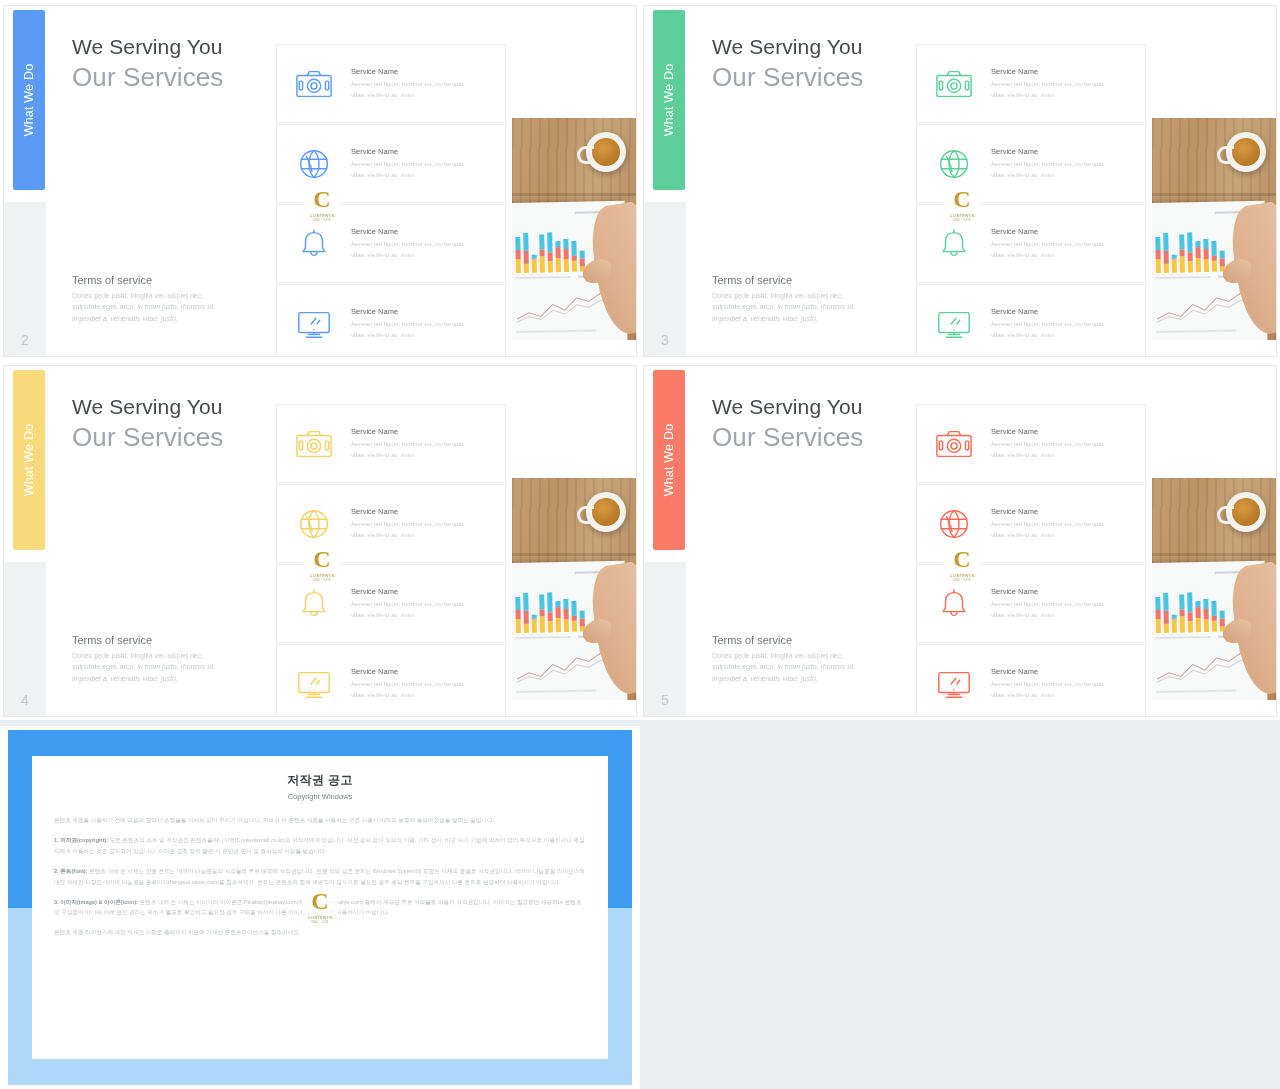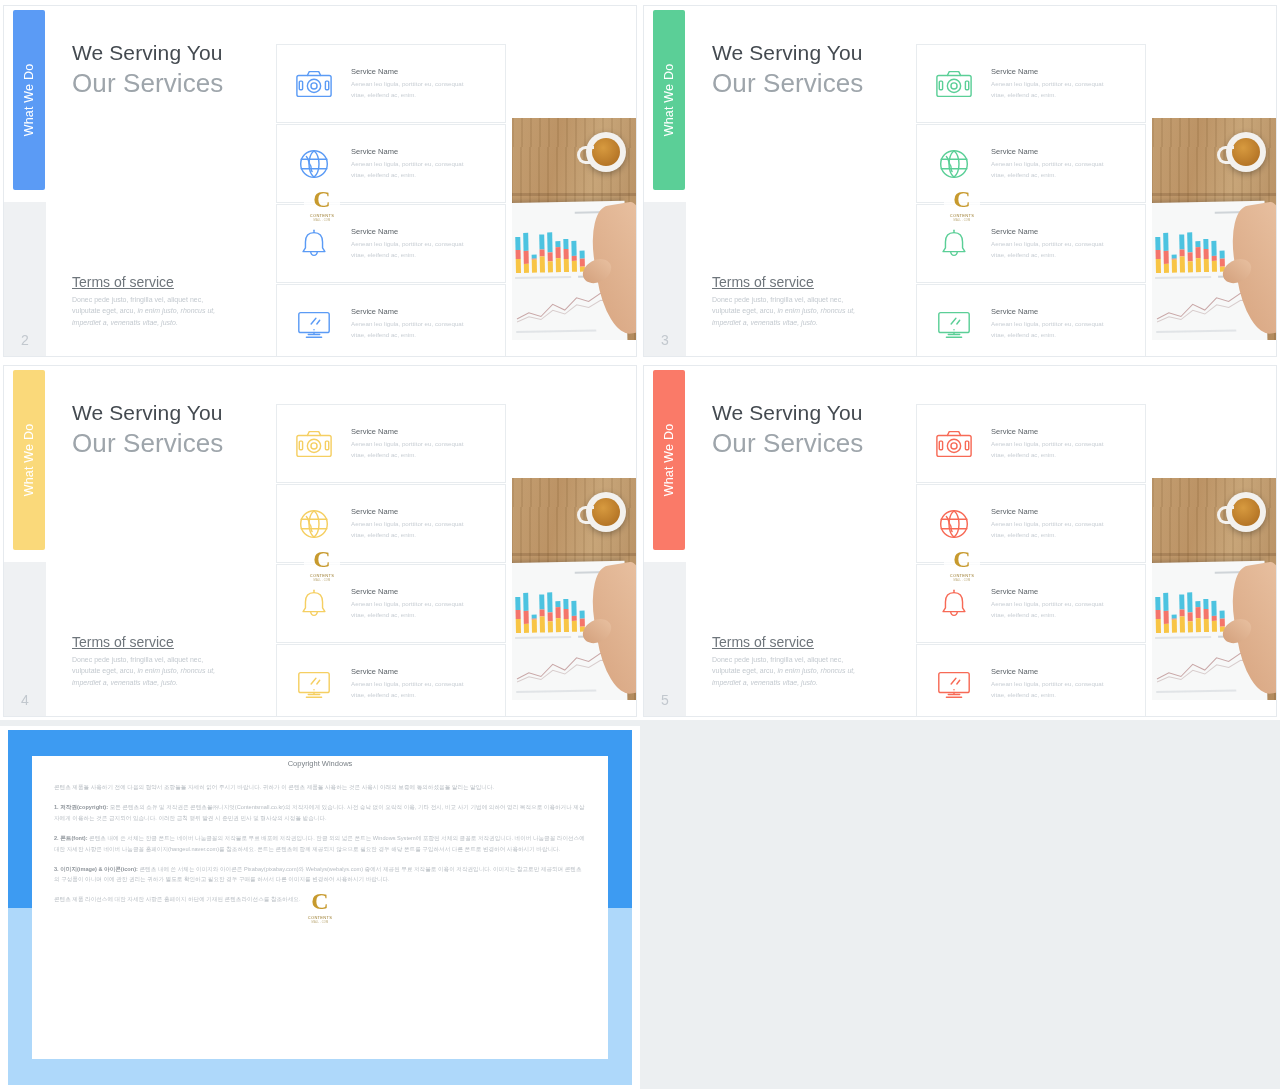--- a/index.html
+++ b/index.html
@@ -55,27 +55,27 @@
     font-size: 12.5px;
     letter-spacing: .2px;
   }
   .slide-num {
     position: absolute; left: 0; bottom: 8px;
     width: 42px; text-align: center;
     color: #c2c8ce; font-size: 14px;
   }
 
   
-  .headline { position: absolute; left: 68px; top: 34px; }
+  .headline { position: absolute; left: 68px; top: 28px; }
   .headline .l1 { font-size: 21px; color: #444a50; line-height: 1.25; letter-spacing: .1px; }
   .headline .l2 { font-size: 26px; color: #9ea5ab; line-height: 1.3; letter-spacing: .1px; margin-top: 1px; }
 
   
   .terms { position: absolute; left: 68px; top: 268px; width: 190px; }
-  .terms .t-title { font-size: 14px; color: #6e757b; margin-bottom: 4px; text-decoration: underline; }
+  .terms .t-title { font-size: 11px; color: #6e757b; margin-bottom: 4px; }
   .terms .t-body { font-size: 7px; color: #c3c9cf; line-height: 1.62; font-style: italic; }
   .terms .t-body .up { font-style: normal; }
 
   
   .cards {
     position: absolute; left: 272px; top: 38px;
     width: 230px;
   }
   .card {
     position: relative;
@@ -804,20 +804,21 @@
         <div class="cw1">CONTENTS</div>
         <div class="cw2">MALL  .  COM</div>
       </div>
     </div>
   </div>
 
   <div class="copy-slide">
     <div class="copy-frame-top"></div>
     <div class="copy-frame-bot"></div>
     <div class="copy-paper">
+      <div class="copy-title">저작권 공고</div>
       <div class="copy-sub">Copyright Windows</div>
       <div class="copy-body">
         <p>콘텐츠 제품을 사용하기 전에 다음의 협약서 조항들을 자세히 읽어 주시기 바랍니다. 귀하가 이 콘텐츠 제품을 사용하는 것은 사용시 아래의 보증에 동의하셨음을 알리는 말입니다.</p>
         <p><b>1. 저작권(copyright):</b><span> 모든 콘텐츠의 소유 및 저작권은 콘텐츠몰㈜니지엇(Contentsmall.co.kr)의 저작자에게 있습니다. 사전 승낙 없이 오락적 이용, 기타 전시, 비교 사기 기법에 의하여 영리 목적으로 이용하거나 제삼자에게 이용하는 것은 금지되어 있습니다. 이러한 금칙 행위 발견 시 준민권 민사 및 형사상의 시정을 받습니다.</span></p>
         <p><b>2. 폰트(font):</b><span> 콘텐츠 내에 쓴 서체는 한글 폰트는 네이버 나눔글꼴의 저작물로 무료 배포에 저작권입니다. 한글 외의 넓은 폰트는 Windows System에 포함된 서체의 글꼴로 저작권입니다. 네이버 나눔글꼴 라이선스에 대한 자세한 사항은 네이버 나눔글꼴 홈페이지(hangeul.naver.com)를 참조하세요. 폰트는 콘텐츠에 함께 제공되지 않으므로 필요한 경우 해당 폰트를 구입하셔서 다른 폰트로 변경하여 사용하시기 바랍니다.</span></p>
         <p><b>3. 이미지(image) &amp; 아이콘(icon):</b><span> 콘텐츠 내에 쓴 서체는 이미지와 아이콘은 Pixabay(pixabay.com)와 Webalys(webalys.com) 중에서 제공된 무료 저작물로 이용이 저작권입니다. 이미지는 참고로만 제공되며 콘텐츠의 구성품이 아니며 이에 관한 권리는 귀하가 별도로 확인하고 필요한 경우 구매를 하셔서 다른 이미지를 변경하여 사용하시기 바랍니다.</span></p>
         <p>콘텐츠 제품 라이선스에 대한 자세한 사항은 홈페이지 하단에 기재된 콘텐츠라이선스를 참조하세요.</p>
       </div>
     </div>
     <div class="wm copy-wm">

